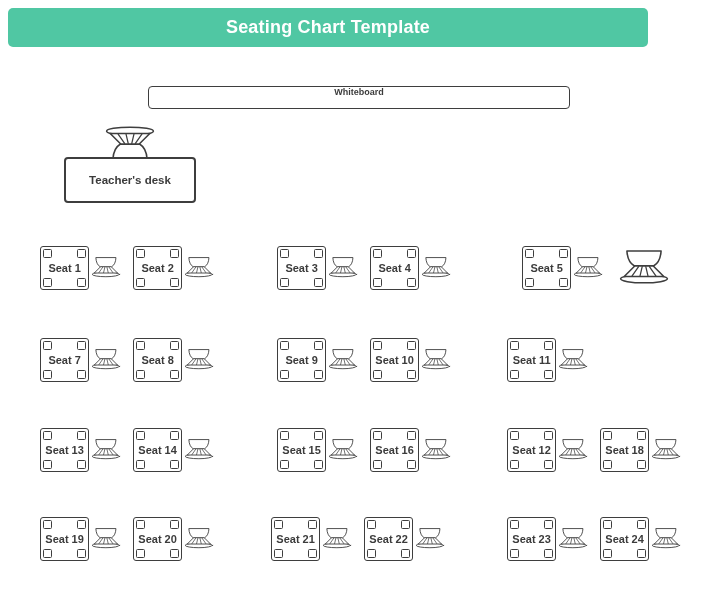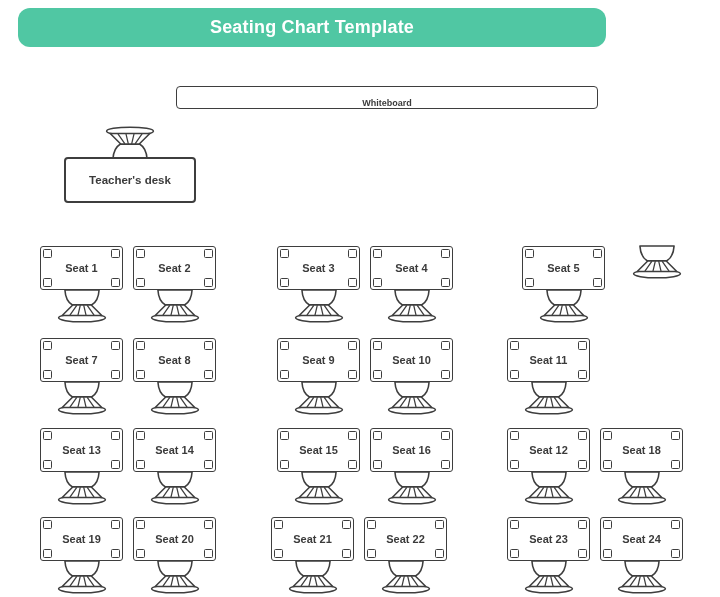--- a/index.html
+++ b/index.html
@@ -2,47 +2,47 @@
 <html><head>
 <meta charset="utf-8">
 <style>
   html,body{margin:0;padding:0;background:#ffffff;}
   .canvas{
     position:relative;width:720px;height:597px;background:#ffffff;overflow:hidden;
     font-family:"Liberation Sans","DejaVu Sans",sans-serif;color:#3b3b3b;
   }
   
   .header{
-    position:absolute;left:8px;top:8px;width:588px;height:39px;
-    background:#50c7a3;border-radius:12px;
-    display:flex;align-items:center;justify-content:center;margin-left:10px;
+    position:absolute;left:8px;top:8px;width:640px;height:39px;
+    background:#50c7a3;border-radius:5px;
+    display:flex;align-items:center;justify-content:center;
   }
   .header-title{color:#ffffff;font-size:18px;font-weight:bold;letter-spacing:.2px;}
   
   .whiteboard{
     position:absolute;left:148px;top:86px;width:422px;height:23px;box-sizing:border-box;
     border:1.6px solid #3e3e3e;border-radius:4px;background:#fff;
-    display:flex;align-items:flex-end;justify-content:center;margin-left:28px;
+    display:flex;align-items:flex-start;justify-content:center;
   }
   .whiteboard-label{font-size:9px;font-weight:bold;}
   
   .teacher-chair{
     position:absolute;left:101px;top:124px;width:58px;height:36px;
     transform:scaleY(-1);z-index:0;
   }
   .teacher-desk{
     position:absolute;left:64px;top:157px;width:132px;height:46px;box-sizing:border-box;
     border:2px solid #3e3e3e;border-radius:4px;background:#fff;z-index:1;
     display:flex;align-items:center;justify-content:center;
   }
   .teacher-desk-label{font-size:11.5px;font-weight:bold;}
   
   .seat-row{position:absolute;left:0;right:0;height:0;}
   .seat-group{position:absolute;top:0;display:flex;gap:10px;}
-  .unit{display:flex;flex-direction:column;align-items:center;width:83px;}
+  .unit{display:flex;flex-direction:row;align-items:center;width:83px;}
   .desk{
     position:relative;width:83px;height:44px;box-sizing:border-box;
     border:1.8px solid #3e3e3e;border-radius:3px;background:#fff;z-index:1;
     display:flex;align-items:center;justify-content:center;
   }
   .desk-label{font-size:11px;font-weight:bold;white-space:nowrap;}
   .corner{
     position:absolute;width:9px;height:9px;box-sizing:border-box;
     border:1.8px solid #3e3e3e;border-radius:1.5px;background:#fff;
   }

